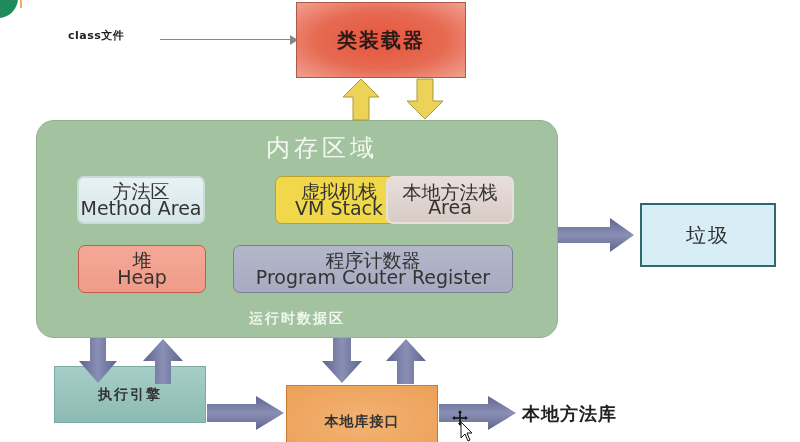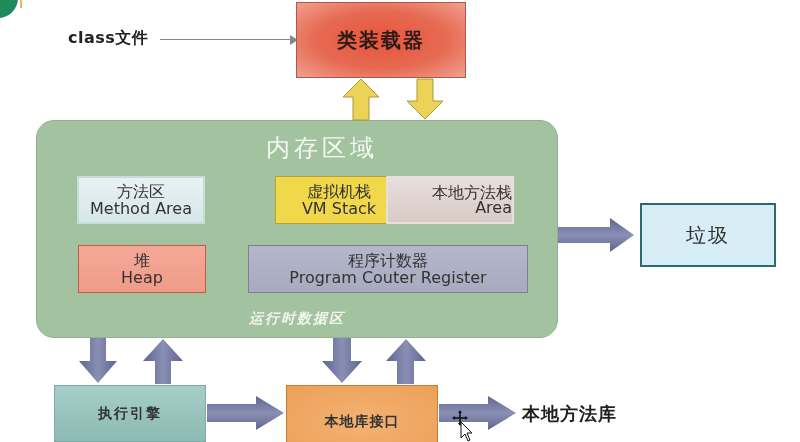--- a/index.html
+++ b/index.html
@@ -1,35 +1,35 @@
 <!DOCTYPE html>
 <html><head>
 <meta charset="utf-8">
 <style>
   html, body { margin:0; padding:0; }
   body { width:800px; height:442px; position:relative; overflow:hidden; background:#ffffff; font-family:"DejaVu Sans", sans-serif; }
   .abs { position:absolute; }
   .corner-logo { left:-22px; top:-22px; width:40px; height:40px; border-radius:50%; background:#1f8a5a; }
   .corner-tick { left:20px; top:0; width:2px; height:8px; background:#f0b060; }
-  .class-label { left:68px; top:28px; font-size:16px; font-weight:bold; color:#222; letter-spacing:0.5px; }
+  .class-label { left:68px; top:28px; font-size:11px; font-weight:bold; color:#222; letter-spacing:0.5px; }
   .class-line { left:160px; top:39px; width:130px; height:1px; background:#888; }
   .class-arrowhead { left:290px; top:35px; width:0; height:0; border-top:5px solid transparent; border-bottom:5px solid transparent; border-left:8px solid #888; }
   .box { display:flex; flex-direction:column; align-items:center; justify-content:center; text-align:center; box-sizing:border-box; }
   .classloader { left:296px; top:2px; width:170px; height:76px; border:1px solid #b0574a; background:radial-gradient(ellipse at center, #e8553c 0%, #e66a52 55%, #f0a090 100%); font-size:20px; font-weight:bold; color:#2a1a18; letter-spacing:2px; }
   .memory { left:36px; top:120px; width:522px; height:218px; border-radius:18px; background:#a3c3a0; border:1px solid #92b28f; box-sizing:border-box; }
   .mem-title { left:36px; top:132px; width:572px; text-align:center; font-size:24px; color:#f4f8f2; letter-spacing:4px; }
-  .runtime-label { left:36px; top:310px; width:522px; text-align:center; font-size:14px; font-weight:bold; color:#f2f6ee; letter-spacing:2px;font-style:italic; }
-  .inner { font-size:16px; color:#333; line-height:17px; }
+  .runtime-label { left:36px; top:310px; width:522px; text-align:center; font-size:14px; font-weight:bold; color:#f2f6ee; letter-spacing:2px; }
+  .inner { font-size:19px; color:#333; line-height:17px;border-radius:7px; }
   .method-area { left:77px; top:176px; width:128px; height:48px; border:2px solid #c8dcd8; background:linear-gradient(#e8f2f4, #d6e6ea); }
   .vm-stack { left:233px; top:176px; width:128px; height:48px; border:1px solid #b8a030; background:#f0d84a;margin-left:42px; }
-  .native-stack { left:386px; top:176px; width:128px; height:48px; border:2px solid #e6e0dc; background:linear-gradient(#e8dedb, #d8cbc6); line-height:15px;align-items:flex-end; }
+  .native-stack { left:386px; top:176px; width:128px; height:48px; border:2px solid #e6e0dc; background:linear-gradient(#e8dedb, #d8cbc6); line-height:15px; }
   .heap { left:78px; top:245px; width:128px; height:48px; border:1px solid #c55a48; background:linear-gradient(#f5a898, #ef9b88); }
-  .pc-register { left:248px; top:245px; width:280px; height:48px; border:1px solid #7d7f96; background:linear-gradient(#b4b6ca, #a8aac0); }
+  .pc-register { left:233px; top:245px; width:280px; height:48px; border:1px solid #7d7f96; background:linear-gradient(#b4b6ca, #a8aac0); }
   .gc { left:640px; top:203px; width:136px; height:64px; border:2px solid #2c6a70; background:#d7eef6; font-size:20px; color:#333; line-height:26px; letter-spacing:2px;align-items:center; }
-  .exec-engine { left:54px; top:385px; width:152px; height:57px; border:1px solid #7eaaa6; background:linear-gradient(#a6cec8, #8dbab4); font-size:14px; font-weight:bold; color:#333; letter-spacing:2px; }
+  .exec-engine { left:54px; top:366px; width:152px; height:57px; border:1px solid #7eaaa6; background:linear-gradient(#a6cec8, #8dbab4); font-size:14px; font-weight:bold; color:#333; letter-spacing:2px; }
   .native-iface { left:286px; top:385px; width:152px; height:74px; border:1px solid #c87a30; background:radial-gradient(ellipse at center, #f4b272 0%, #eca058 100%); font-size:14px; font-weight:bold; color:#333; letter-spacing:1px; }
   .native-lib-label { left:522px; top:402px; font-size:18px; font-weight:bold; color:#222; letter-spacing:1px; }
   svg.arrows { position:absolute; left:0; top:0; width:800px; height:442px; pointer-events:none; }
   .cursor { left:452px; top:410px; }
 </style>
 </head>
 <body>
 
 <div class="abs corner-logo"></div>
 <div class="abs corner-tick"></div>

